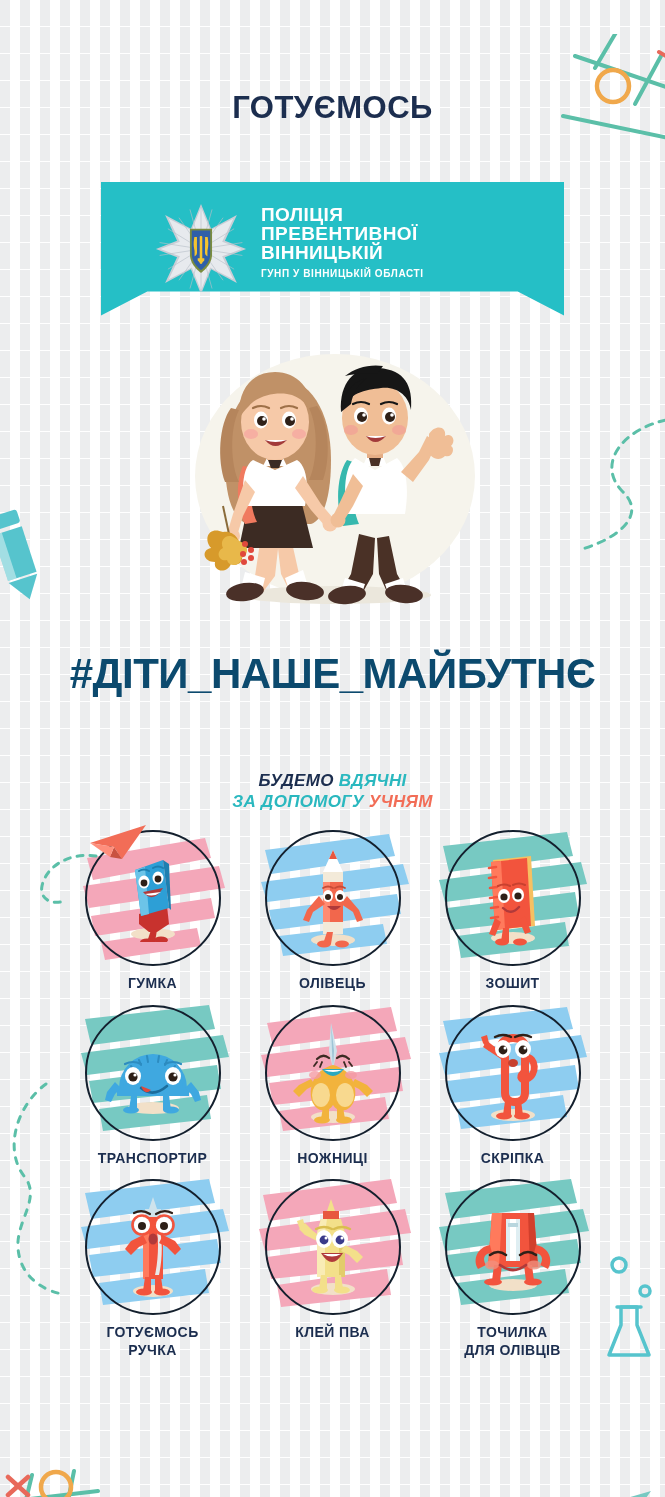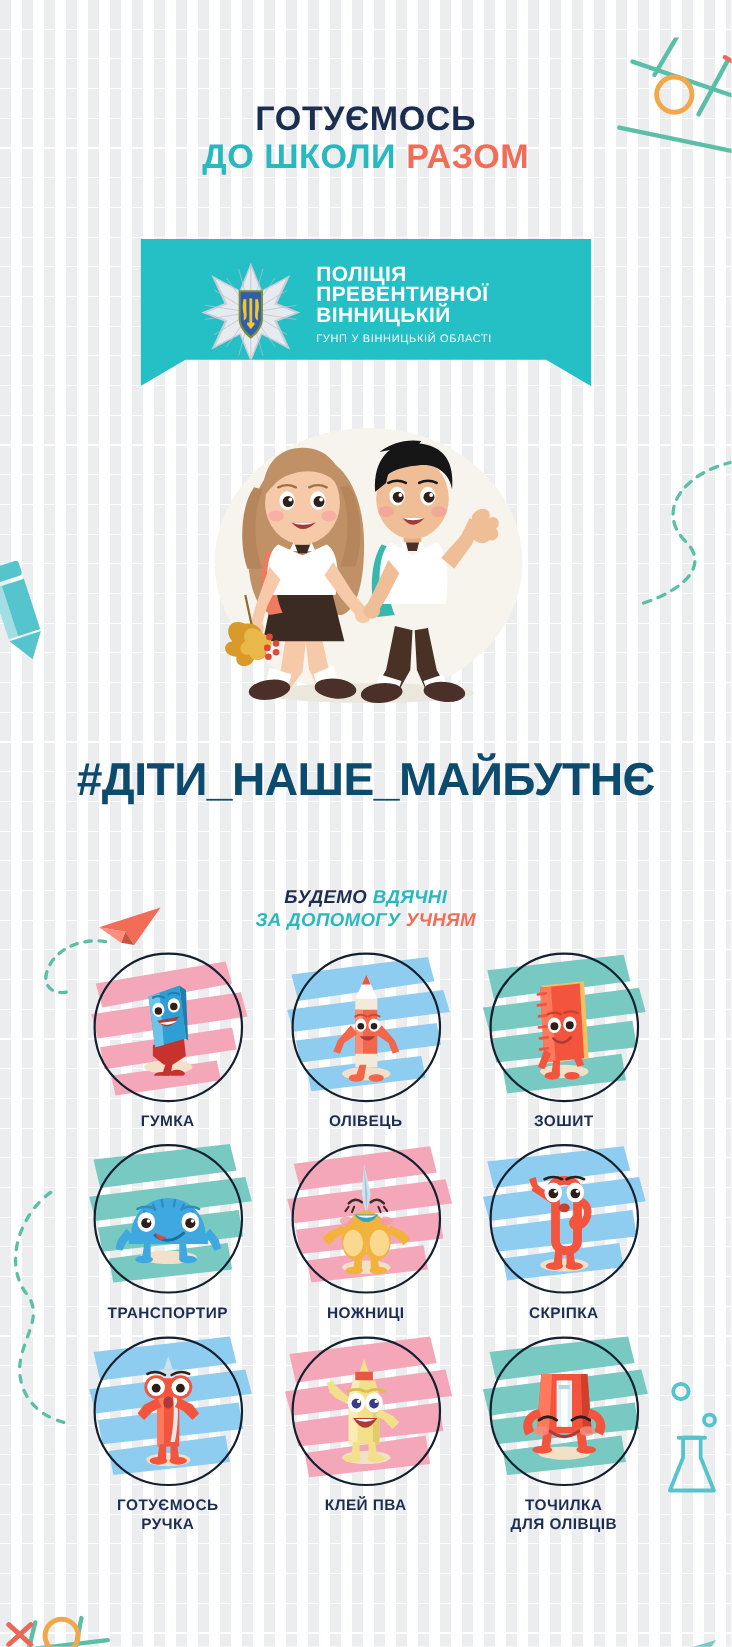--- a/index.html
+++ b/index.html
@@ -36,28 +36,28 @@
     color:#1c2e4f; line-height:1.05;
   }
   .title-2{ font-size:31px; font-weight:bold; letter-spacing:.5px; line-height:1.15; }
   .t-teal{ color:#2ab8bf; }
   .t-coral{ color:#f26d57; }
   .t-navy{ color:#1c2e4f; }
 
   
   .banner-wrap{ margin-top:57px; display:flex; justify-content:center; }
   .banner{
-    position:relative; width:410px; height:134px; background:#25bfc6;
+    position:relative; width:463px; height:134px; background:#25bfc6;
     display:flex; align-items:center; gap:14px; padding-left:54px;
     clip-path: polygon(0 0, 100% 0, 100% 100%, 90% 82%, 10% 82%, 0 100%);
   }
   .emblem{ width:92px; height:92px; flex:none; position:relative; }
   .banner-text{ color:#fff; line-height:1.0; padding-bottom:14px; }
   .bt-line{ font-size:19px; font-weight:bold; letter-spacing:.4px; }
-  .bt-sub{ font-size:10px; letter-spacing:.6px; margin-top:7px; font-weight:normal;}
+  .bt-sub{ font-size:10px; letter-spacing:.6px; margin-top:7px; font-weight:bold;}
 
   
   .kids-wrap{ margin-top:32px; display:flex; justify-content:center; }
   .kids{ width:300px; height:270px; position:relative; }
 
   
   .hashtag{
     margin-top:32px; text-align:center;
     font-size:42px; font-weight:bold; color:#0c4a6e;
     letter-spacing:-.5px;
@@ -154,24 +154,20 @@
   </svg>
 
   <svg class="deco" style="bottom:6px; right:12px;" width="66" height="44" viewBox="0 0 66 44">
     <polygon points="2,22 64,4 38,40 29,27" fill="#77c9c2"></polygon>
     <polygon points="29,27 38,40 25,38" fill="#4d9e97"></polygon>
     <polygon points="2,22 29,27 25,38" fill="#a3ded8"></polygon>
   </svg>
 
   <div class="header">
     <div class="title-1">ГОТУЄМОСЬ</div>
-    <div class="title-2">
-      <span class="t-teal">ДО ШКОЛИ</span>
-      <span class="t-coral">РАЗОМ</span>
-    </div>
   </div>
 
   <div class="banner-wrap">
     <div class="banner">
 
       <div class="emblem">
         <svg width="92" height="92" viewBox="0 0 100 100">
           <defs>
             <g id="ray">
                 <polygon points="50,50 48.6,2 51.4,2" fill="#dfe3e8"></polygon>

